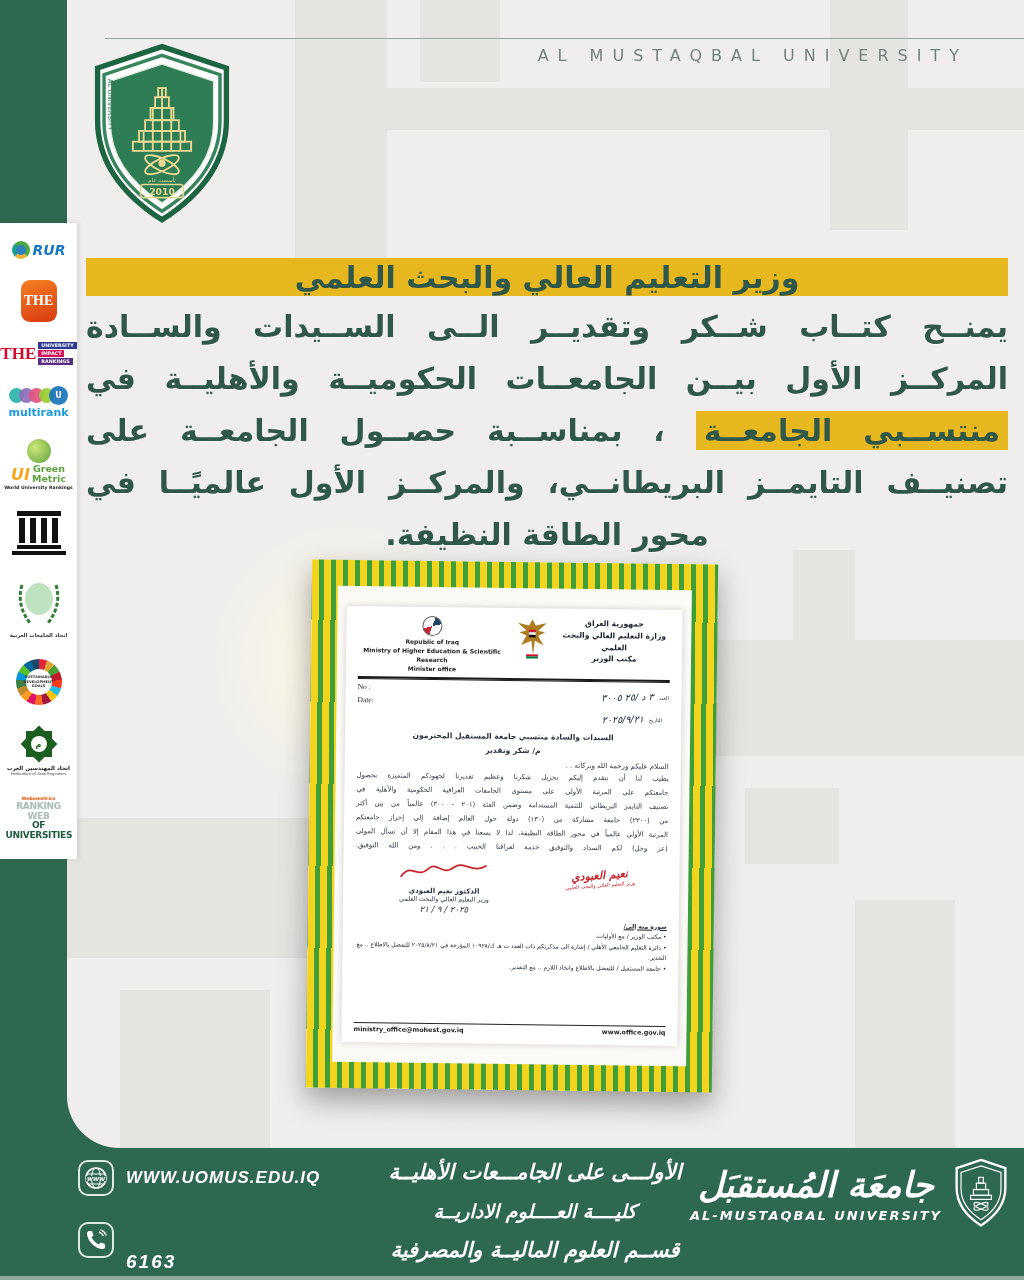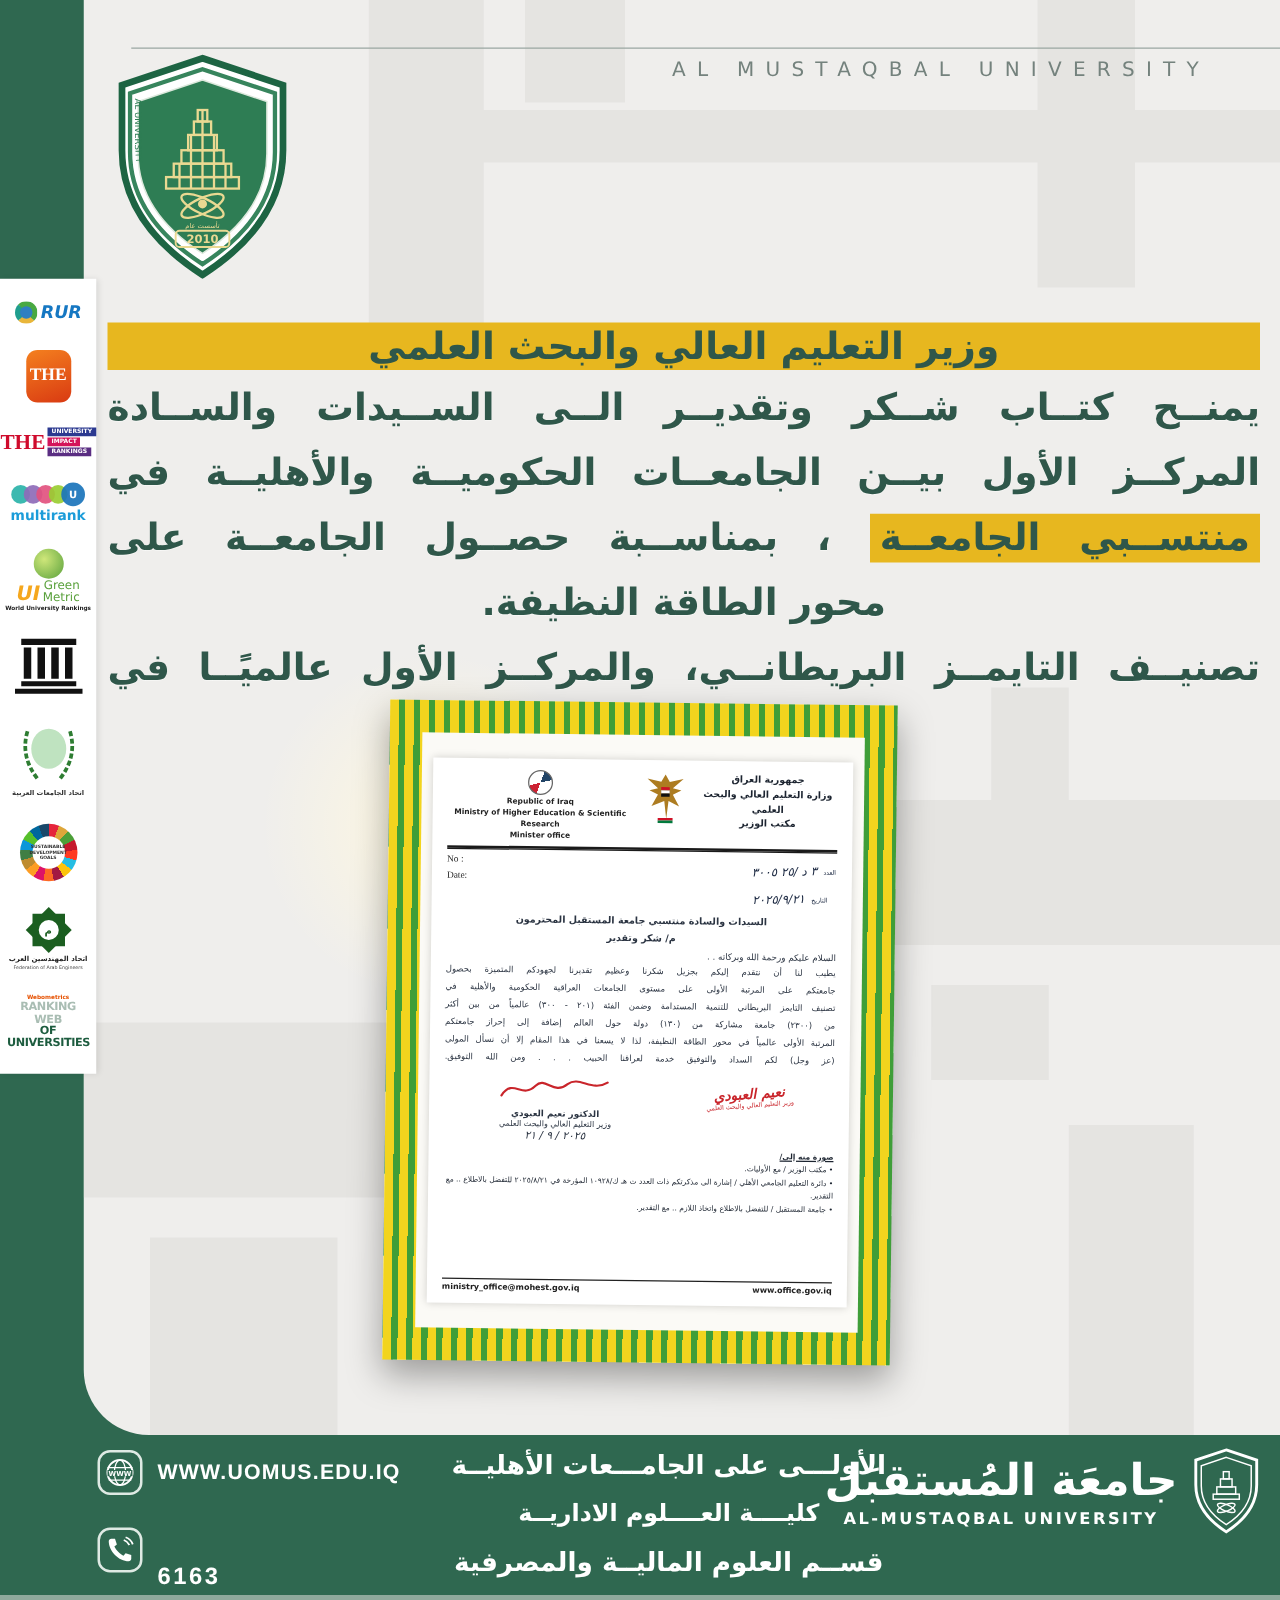--- a/index.html
+++ b/index.html
@@ -36,21 +36,21 @@
   .mr-circles{display:flex;align-items:center;}
   .mr-circles span{width:15px;height:15px;border-radius:50%;display:inline-block;margin-left:-5px;opacity:.92;}
   .mr-c1{background:#2bb3a9;margin-left:0!important;} .mr-c2{background:#8e6bb8;} .mr-c3{background:#e2527f;}
   .mr-c4{background:#9acd32;}
   .mr-c5{background:#1b75bb;width:19px!important;height:19px!important;color:#fff;font-size:8px;font-weight:bold;
          display:flex!important;align-items:center;justify-content:center;}
   .mr-txt{color:#1b9cd9;font-weight:bold;font-size:11px;margin-top:1px;}
   .gm-globe{width:24px;height:24px;border-radius:50%;background:radial-gradient(circle at 35% 35%,#cfe77a,#5aa13c);}
   .gm-row{display:flex;align-items:center;gap:2px;margin-top:1px;}
   .gm-ui{color:#f5a71d;font-weight:bold;font-style:italic;font-size:16px;}
-  .gm-col{display:flex;flex-direction:column;align-items:flex-end;color:#5aa13c;font-weight:normal;
+  .gm-col{display:flex;flex-direction:column;align-items:center;color:#5aa13c;font-weight:bold;
           font-size:9.5px;line-height:1.05;}
   .gm-sub{font-size:4.6px;font-weight:bold;color:#222;margin-top:1px;}
   .cols{display:flex;flex-direction:column;align-items:center;}
   .cols .ped{width:44px;height:5px;background:#111;margin-bottom:2px;}
   .cols .crow{display:flex;gap:5px;margin-bottom:2px;}
   .cols .crow i{width:6px;height:25px;background:#111;display:block;}
   .cols .b1{width:44px;height:4px;background:#111;margin-bottom:2px;}
   .cols .b2{width:54px;height:4px;background:#111;}
   .au-txt{font-size:5.4px;font-weight:bold;color:#333;margin-top:1px;}
   .sdg{width:46px;height:46px;border-radius:50%;display:flex;align-items:center;justify-content:center;
@@ -110,21 +110,21 @@
   .sig-date{font-size:8.5px;font-style:italic;direction:rtl;margin-top:1px;}
   .stamp{width:43%;color:#c9252b;text-align:center;transform:rotate(-5deg);padding-top:8px;}
   .stamp-name{font-size:11px;font-weight:bold;font-style:italic;direction:rtl;}
   .stamp-title{font-size:5px;direction:rtl;}
   .cc{direction:rtl;margin-top:5px;font-size:6px;line-height:1.75;color:#1c2430;}
   .cc-title{font-weight:bold;text-decoration:underline;}
   .cc-item::before{content:"•  ";}
   .paper-foot{margin-top:auto;border-top:1px solid #222;display:flex;justify-content:space-between;
               font-size:6.4px;font-weight:bold;padding-top:2px;color:#222;}
   
-  .footer{position:absolute;left:0;top:1148px;width:1024px;height:128px;color:#fff;z-index:2;}
+  .footer{position:absolute;left:0;top:1148px;width:1024px;height:128px;color:#fff;z-index:2;font-style:italic;}
   .f-left{position:absolute;left:78px;top:12px;display:flex;flex-direction:column;gap:10px;}
   .f-row{display:flex;align-items:center;gap:12px;}
   .icon-box{width:36px;height:36px;border:2px solid #dfeae4;border-radius:10px;display:flex;
             align-items:center;justify-content:center;}
   .f-web{font-size:17px;font-weight:bold;letter-spacing:1px;font-family:"Liberation Sans",sans-serif;}
   .f-phone{font-size:19px;font-weight:bold;letter-spacing:2px;font-family:"Liberation Sans",sans-serif;margin-top:45px;}
   .f-center{position:absolute;left:325px;top:4px;width:420px;text-align:center;direction:rtl;font-weight:bold;}
   .fc1{font-size:21px;line-height:40px;} .fc2{font-size:19px;line-height:38px;} .fc3{font-size:21px;line-height:40px;}
   .f-brand{position:absolute;right:14px;top:10px;display:flex;align-items:center;gap:10px;}
   .f-brand-txt{text-align:center;}
@@ -271,22 +271,22 @@
   </div>
 
   <div class="announce" dir="rtl">
     <div class="a-title">وزير التعليم العالي والبحث العلمي</div>
     <div class="a-line">يمنــح كتــاب شــكر وتقديــر الــى الســيدات والســادة</div>
     <div class="a-line">المركــز الأول بيــن الجامعــات الحكوميــة والأهليــة في</div>
     <div class="a-line">
       <span class="hl">منتســبي الجامعــة</span>
       <span>، بمناســبة حصــول الجامعــة على</span>
     </div>
+    <div class="a-line">تصنيــف التايمــز البريطانــي، والمركــز الأول عالميًــا في</div>
     <div class="a-line a-center">محور الطاقة النظيفة.</div>
-    <div class="a-line">تصنيــف التايمــز البريطانــي، والمركــز الأول عالميًــا في</div>
   </div>
 
   <div class="doc">
     <div class="doc-mat">
       <div class="paper">
         <div class="lh">
           <div class="lh-en">
             <div class="seal"></div>
             <div>Republic of Iraq</div>
             <div>Ministry of Higher Education &amp; Scientific Research</div>

